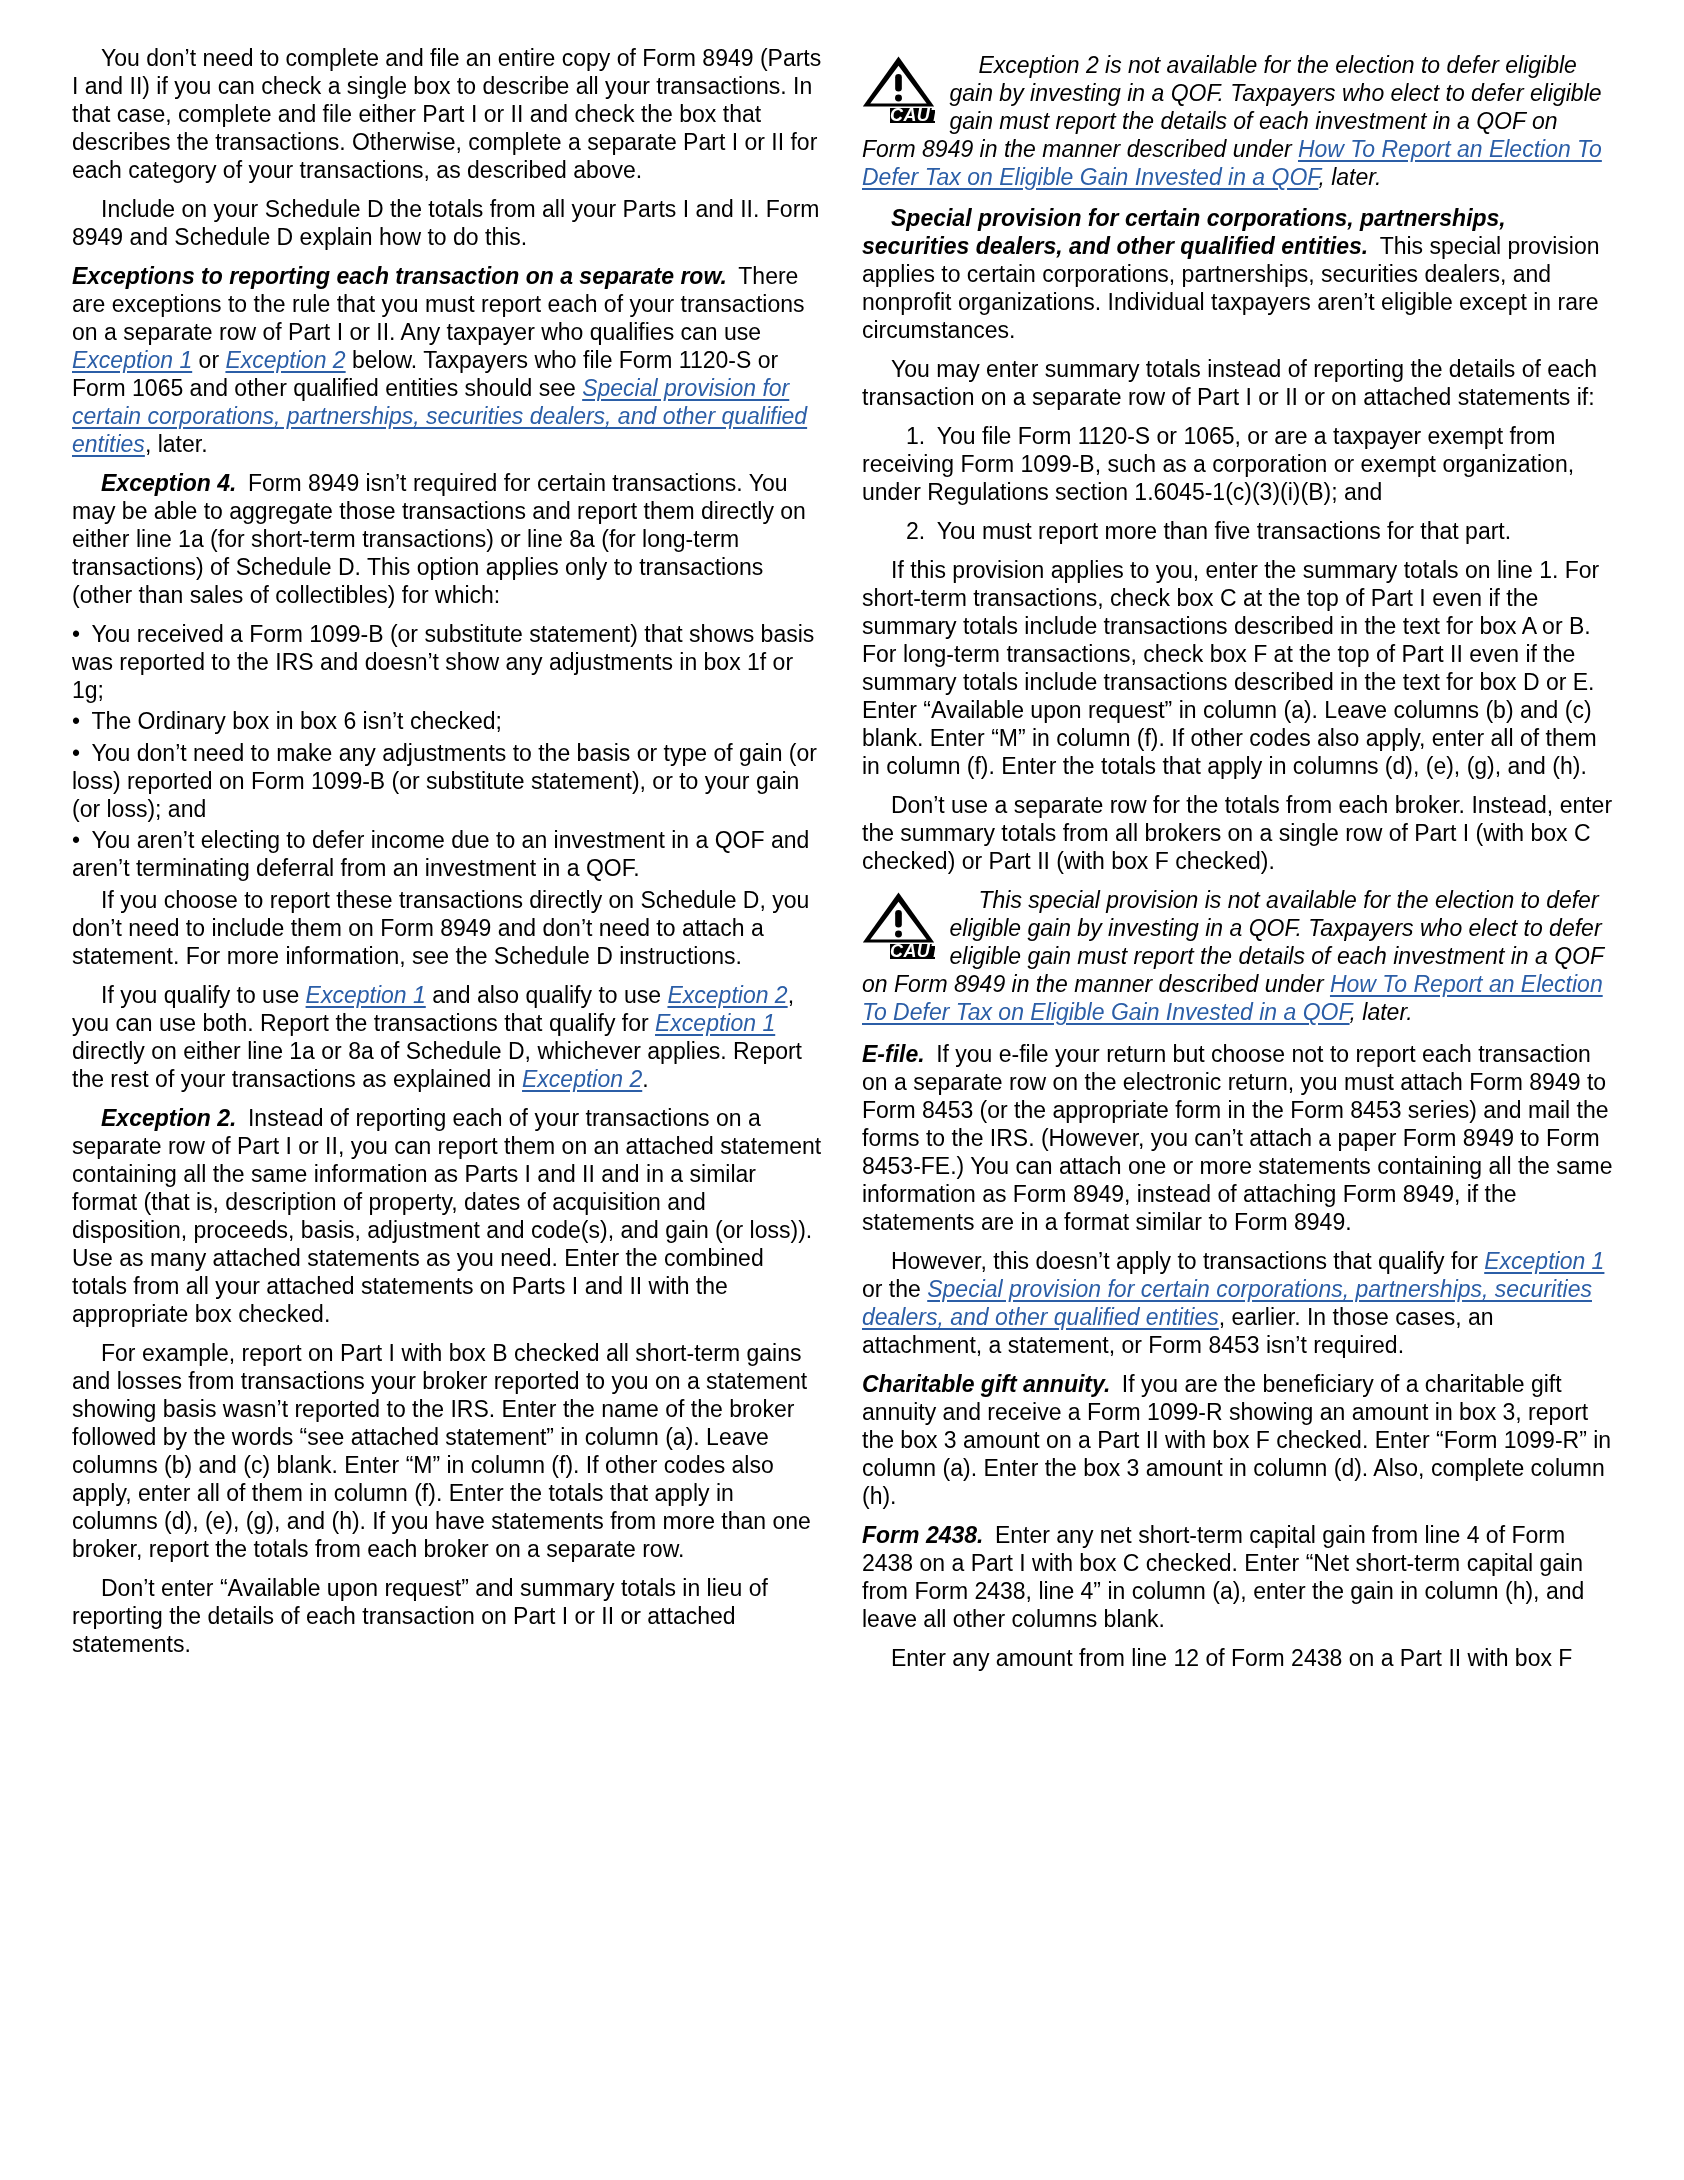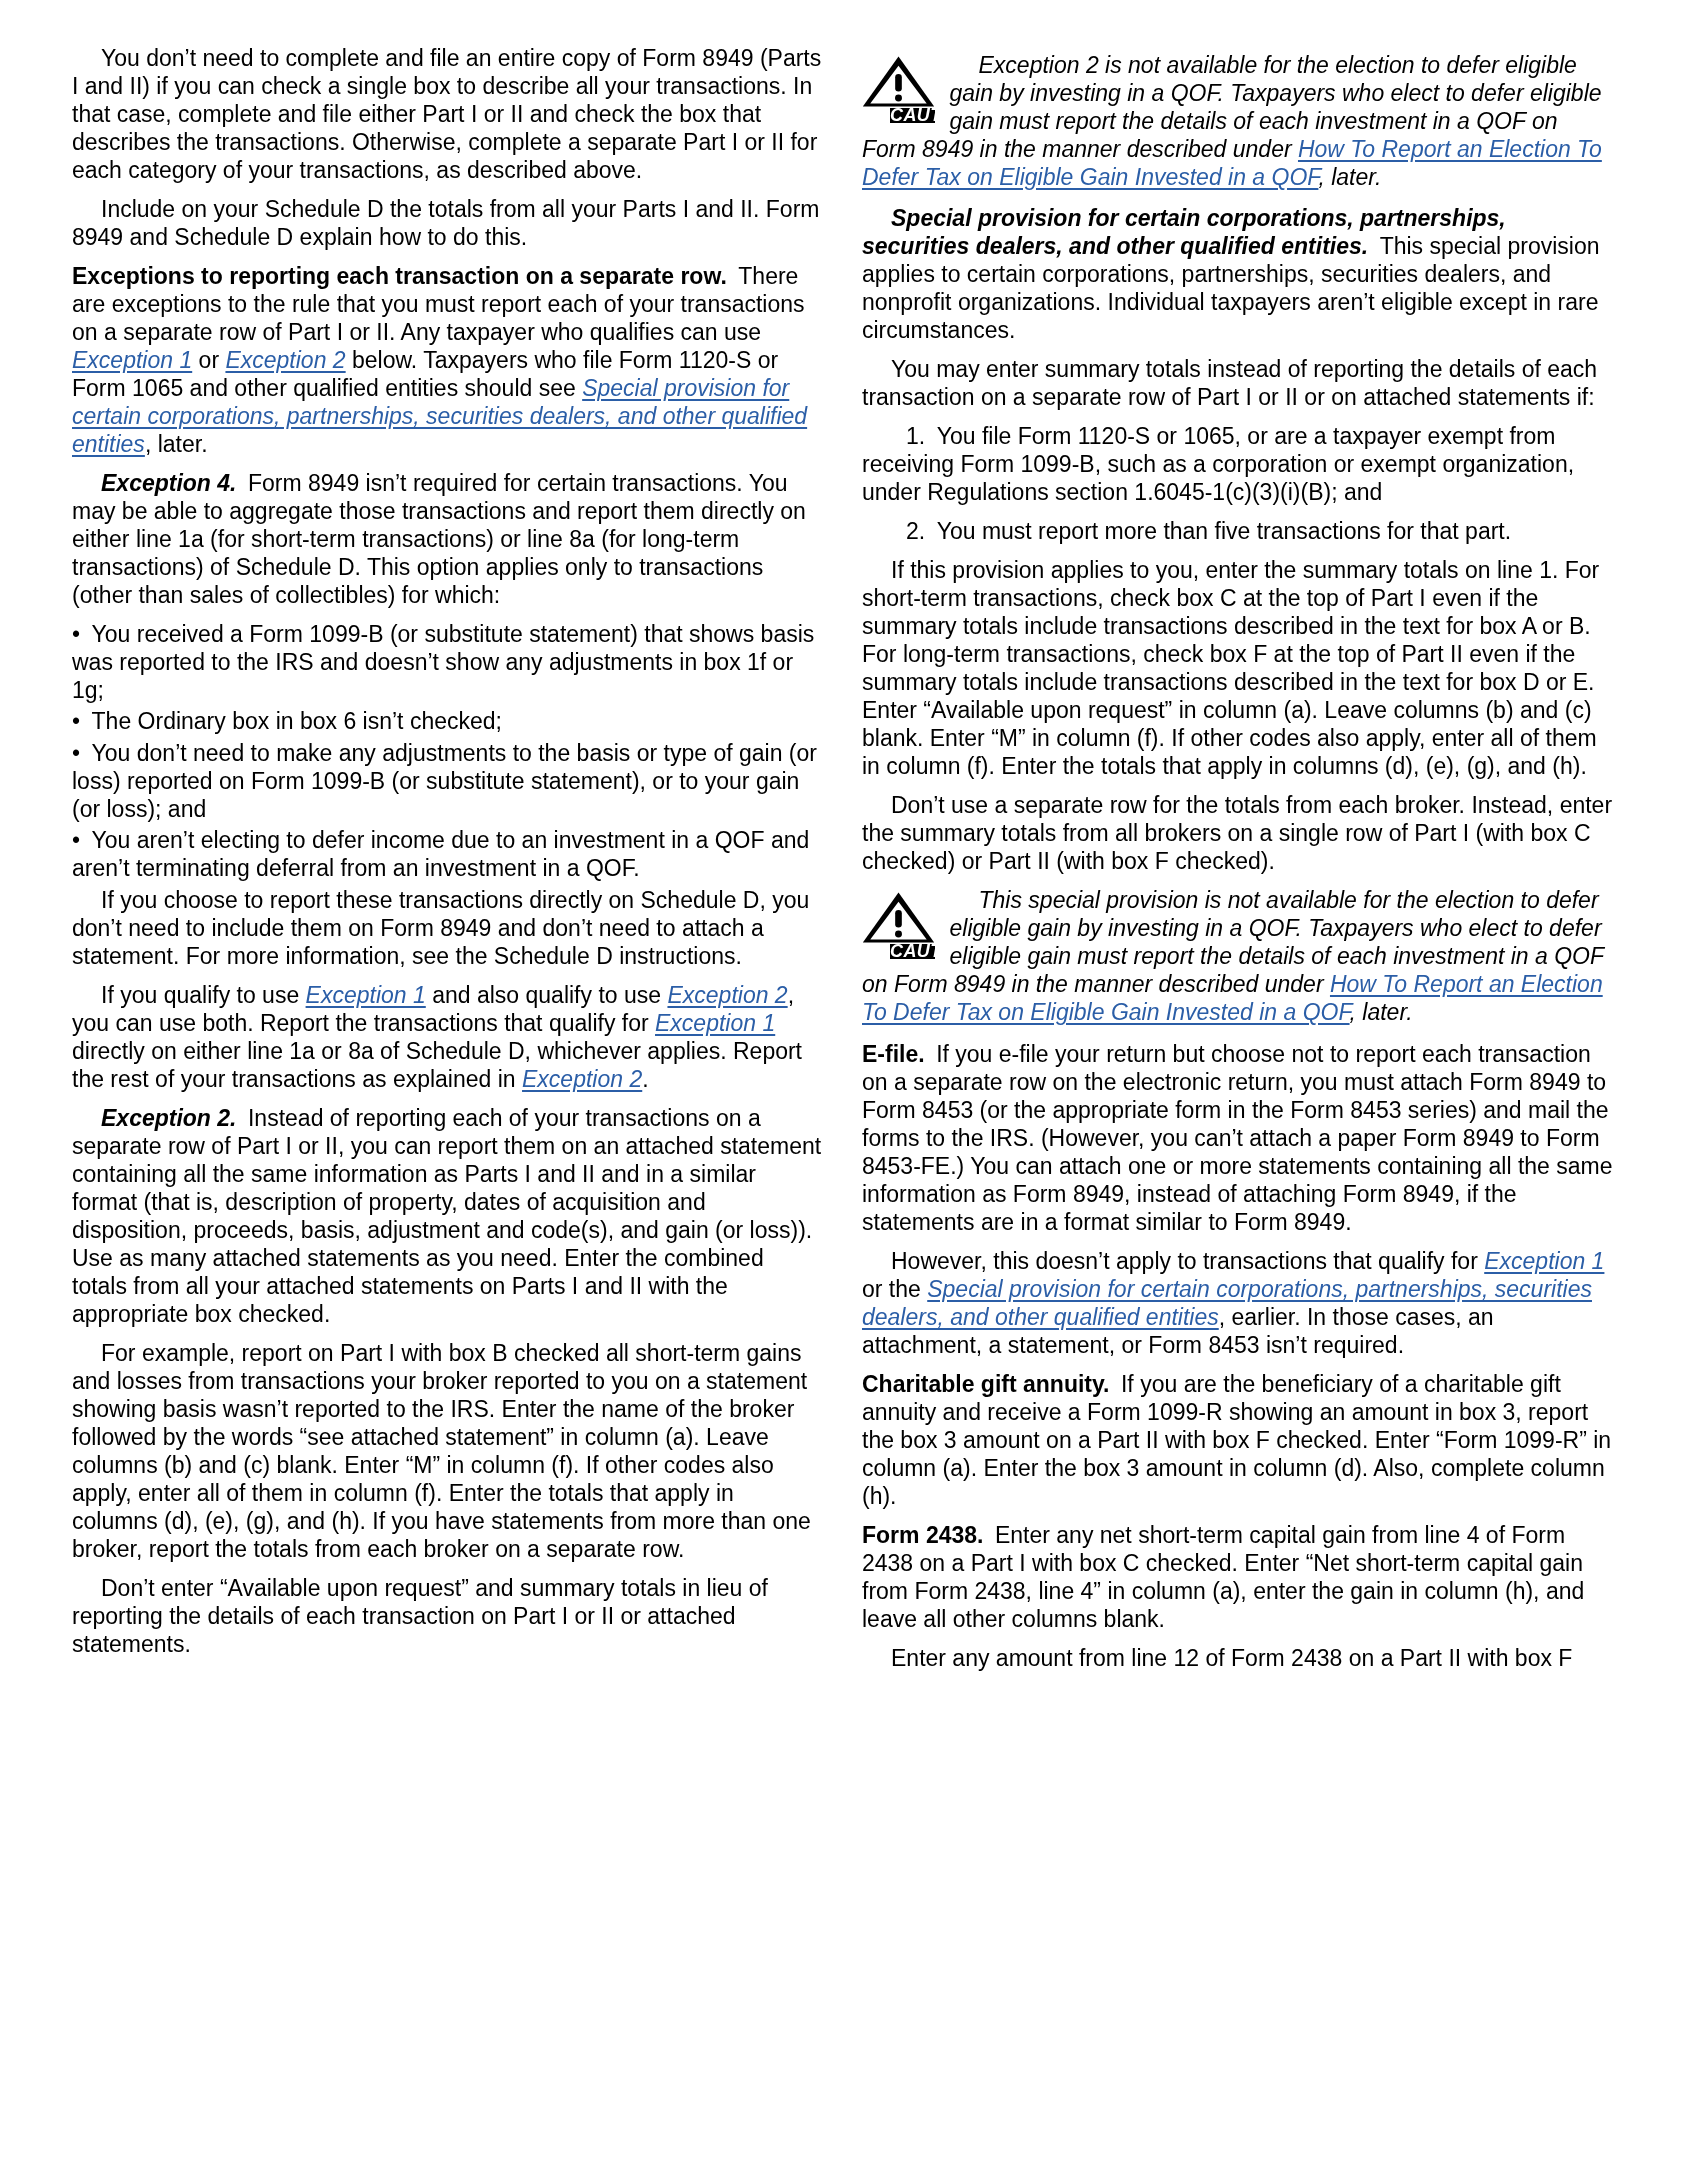--- a/index.html
+++ b/index.html
@@ -18,21 +18,21 @@
   .col-left  { left:72px; }
   .col-right { left:862px; }
 
   .block { margin:0 0 11px 0; text-align:left; }
   .block.indent { text-indent:29px; }
   .block.bullet { margin-bottom:3.4px; }
   .block.num { text-indent:44px; }
   .block.sect { margin-top:7.7px; }
   .block.caution { font-style:italic; text-indent:29px; margin:6.8px 0 13.6px 0; }
 
-  .b { font-weight:bold; }
+  .b { font-weight:bold;font-style:italic; }
   .i { font-style:italic; }
   .link {
     color:var(--link, #2b5ea7);
     font-style:italic;
     text-decoration:underline;
     text-underline-offset:2.6px;
     cursor:pointer;
   }
 
   .caution-icon {

